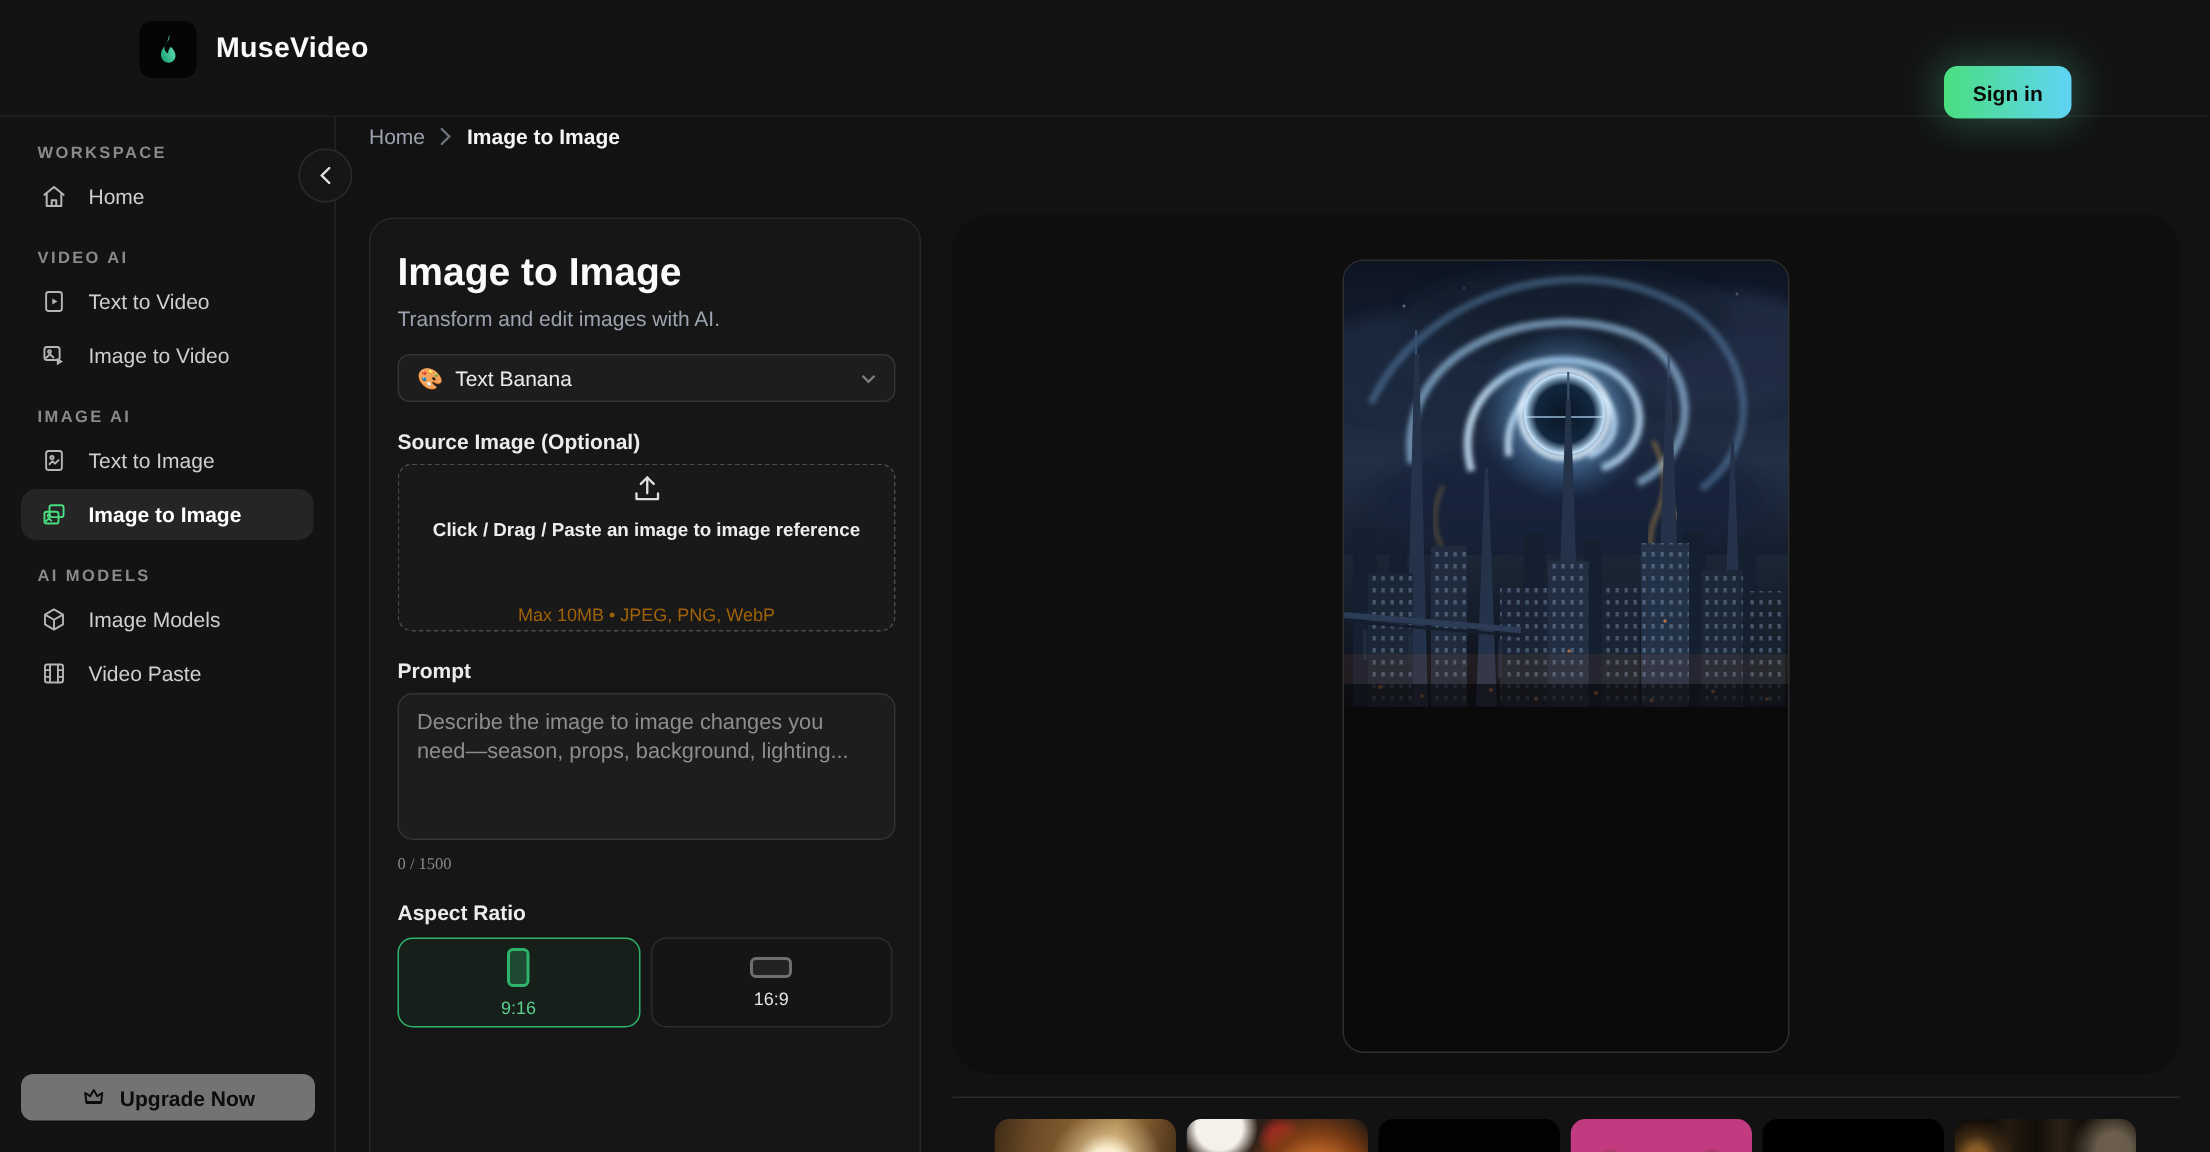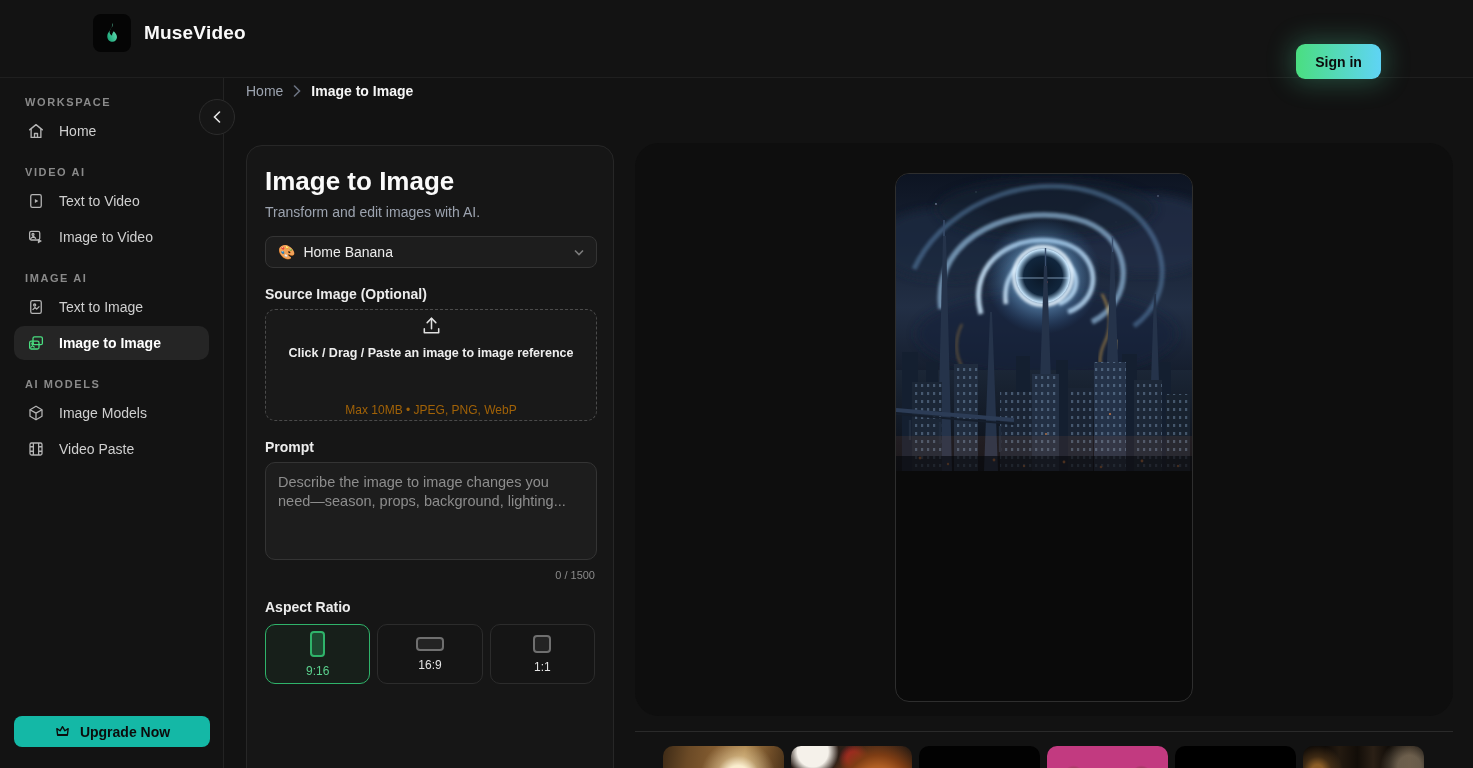--- a/index.html
+++ b/index.html
@@ -29,21 +29,21 @@
     letter-spacing:1.6px; color:#8a8a8a; }
   .side-item { display:flex; align-items:center; gap:14px; margin:2px 14px;
     padding:8px 13px; border-radius:10px; font-size:14px; color:#cfcfcf; cursor:pointer; }
   .side-item .ico { width:18px; height:18px; display:flex; color:#b5b5b5; }
   .side-item.active { background:#252525; color:#ffffff; font-weight:600; }
   .side-item.active .ico { color:#4ade80; }
   .collapse-btn { position:absolute; left:199px; top:99px; width:36px; height:36px;
     border-radius:50%; background:#161616; border:1px solid #2c2c2c; z-index:5;
     display:flex; align-items:center; justify-content:center; cursor:pointer; }
   .upgrade-btn { position:absolute; left:14px; bottom:21px; width:196px; height:31px;
-    border:none; border-radius:8px; background:#14b8a6; color:#0c0c0c; font-size:14px;
+    border:none; border-radius:8px; background:#737373; color:#0c0c0c; font-size:14px;
     font-weight:700; display:flex; align-items:center; justify-content:center; gap:9px;
     cursor:pointer; font-family:inherit; }
 
   
   .breadcrumb { position:absolute; left:246px; top:83px; display:flex; align-items:center;
     gap:10px; font-size:14px; }
   .crumb-home { color:#9ca3af; cursor:pointer; }
   .crumb-sep { color:#6b7280; width:8px; height:12px; }
   .crumb-current { color:#f5f5f5; font-weight:700; }
 
@@ -59,21 +59,21 @@
   .field-label { margin-top:18px; font-size:14px; font-weight:600; color:#ececec; }
   .dropzone { margin-top:7px; width:332px; height:112px; border:1.5px dashed #4b4b4b;
     border-radius:10px; background:rgba(255,255,255,.015); display:flex; flex-direction:column;
     align-items:center; justify-content:center; gap:3px; cursor:pointer; }
   .dz-line1 { font-size:12.5px; font-weight:700; color:#ededed; margin-top:6px; }
   .dz-line2 { font-size:12px; color:#a16207;margin-top:40px; }
   .prompt-area { margin-top:7px; width:332px; height:98px; background:#1d1d1d;
     border:1px solid #343434; border-radius:10px; resize:none; padding:10px 12px;
     font-size:14.5px; line-height:1.32; color:#e5e5e5; font-family:inherit; }
   .prompt-area::placeholder { color:#8d8d8d; }
-  .char-counter { margin-top:5px; text-align:right; font-size:11px; color:#8a8a8a; }
+  .char-counter { margin-top:5px; font-size:11px; color:#8a8a8a;font-family:Liberation Serif, serif; }
   .ratio-row { margin-top:9px; display:flex; gap:7px; }
   .ratio-card { flex:1; height:60px; border:1px solid #2c2c2c; border-radius:10px;
     background:#151515; display:flex; flex-direction:column; align-items:center;
     justify-content:center; gap:7px; cursor:pointer; }
   .ratio-card .r-label { font-size:12px; color:#e3e3e3; }
   .ratio-card.selected { border-color:#2fb36a; background:rgba(47,179,106,.06); }
   .ratio-card.selected .r-label { color:#5bd08d; }
   .shape-916 { width:15px; height:26px; border:2px solid #2fb36a; border-radius:4px; background:#1d4a31; }
   .shape-169 { width:28px; height:14px; border:2px solid #6f6f6f; border-radius:4px; background:#232323; }
   .shape-11  { width:18px; height:18px; border:2px solid #6f6f6f; border-radius:4px; background:#232323; }
@@ -248,21 +248,21 @@
       </svg>
     <span class="crumb-current">Image to Image</span>
   </div>
 
   <section class="form-card">
     <h1 class="form-title">Image to Image</h1>
     <div class="form-subtitle">Transform and edit images with AI.</div>
 
     <div class="model-select">
       <span>🎨</span>
-      <span>Home Banana</span>
+      <span>Text Banana</span>
       <span class="spacer"></span>
       <svg class="nav-caret" viewBox="0 0 10 7" fill="none" stroke="#7c7c7c" stroke-width="1.6">
           <path d="M1 1.5 5 5.5 9 1.5"></path>
         </svg>
     </div>
 
     <div class="field-label">Source Image (Optional)</div>
 
     <div class="dropzone">
       <svg viewBox="0 0 24 24" width="23" height="23" fill="none" stroke="#e0e0e0" stroke-width="1.6" stroke-linecap="round" stroke-linejoin="round">
@@ -280,24 +280,20 @@
 
     <div class="field-label">Aspect Ratio</div>
     <div class="ratio-row">
       <div class="ratio-card selected">
         <div class="shape-916"></div>
         <div class="r-label">9:16</div>
       </div>
       <div class="ratio-card">
         <div class="shape-169"></div>
         <div class="r-label">16:9</div>
-      </div>
-      <div class="ratio-card">
-        <div class="shape-11"></div>
-        <div class="r-label">1:1</div>
       </div>
     </div>
   </section>
 
   <section class="output-panel">
     <div class="preview-card">
       <svg class="preview-img" viewBox="0 0 298 297">
         <defs>
           <linearGradient id="sky" x1="0" y1="0" x2="0" y2="1">
             <stop offset="0" stop-color="#0d1422"></stop>

